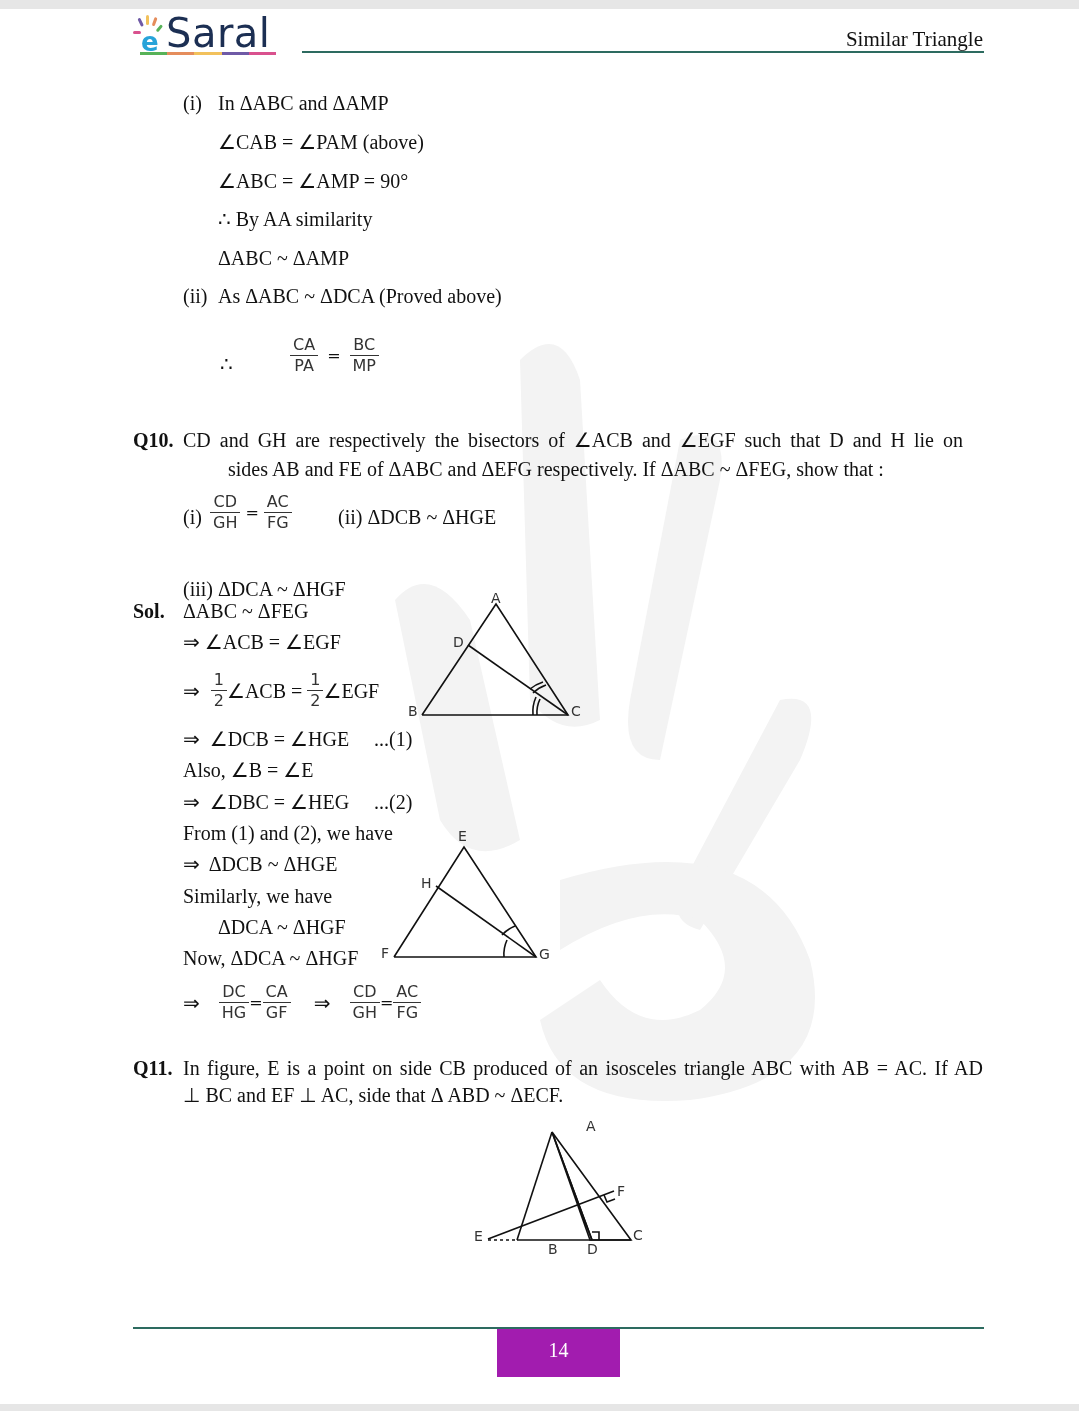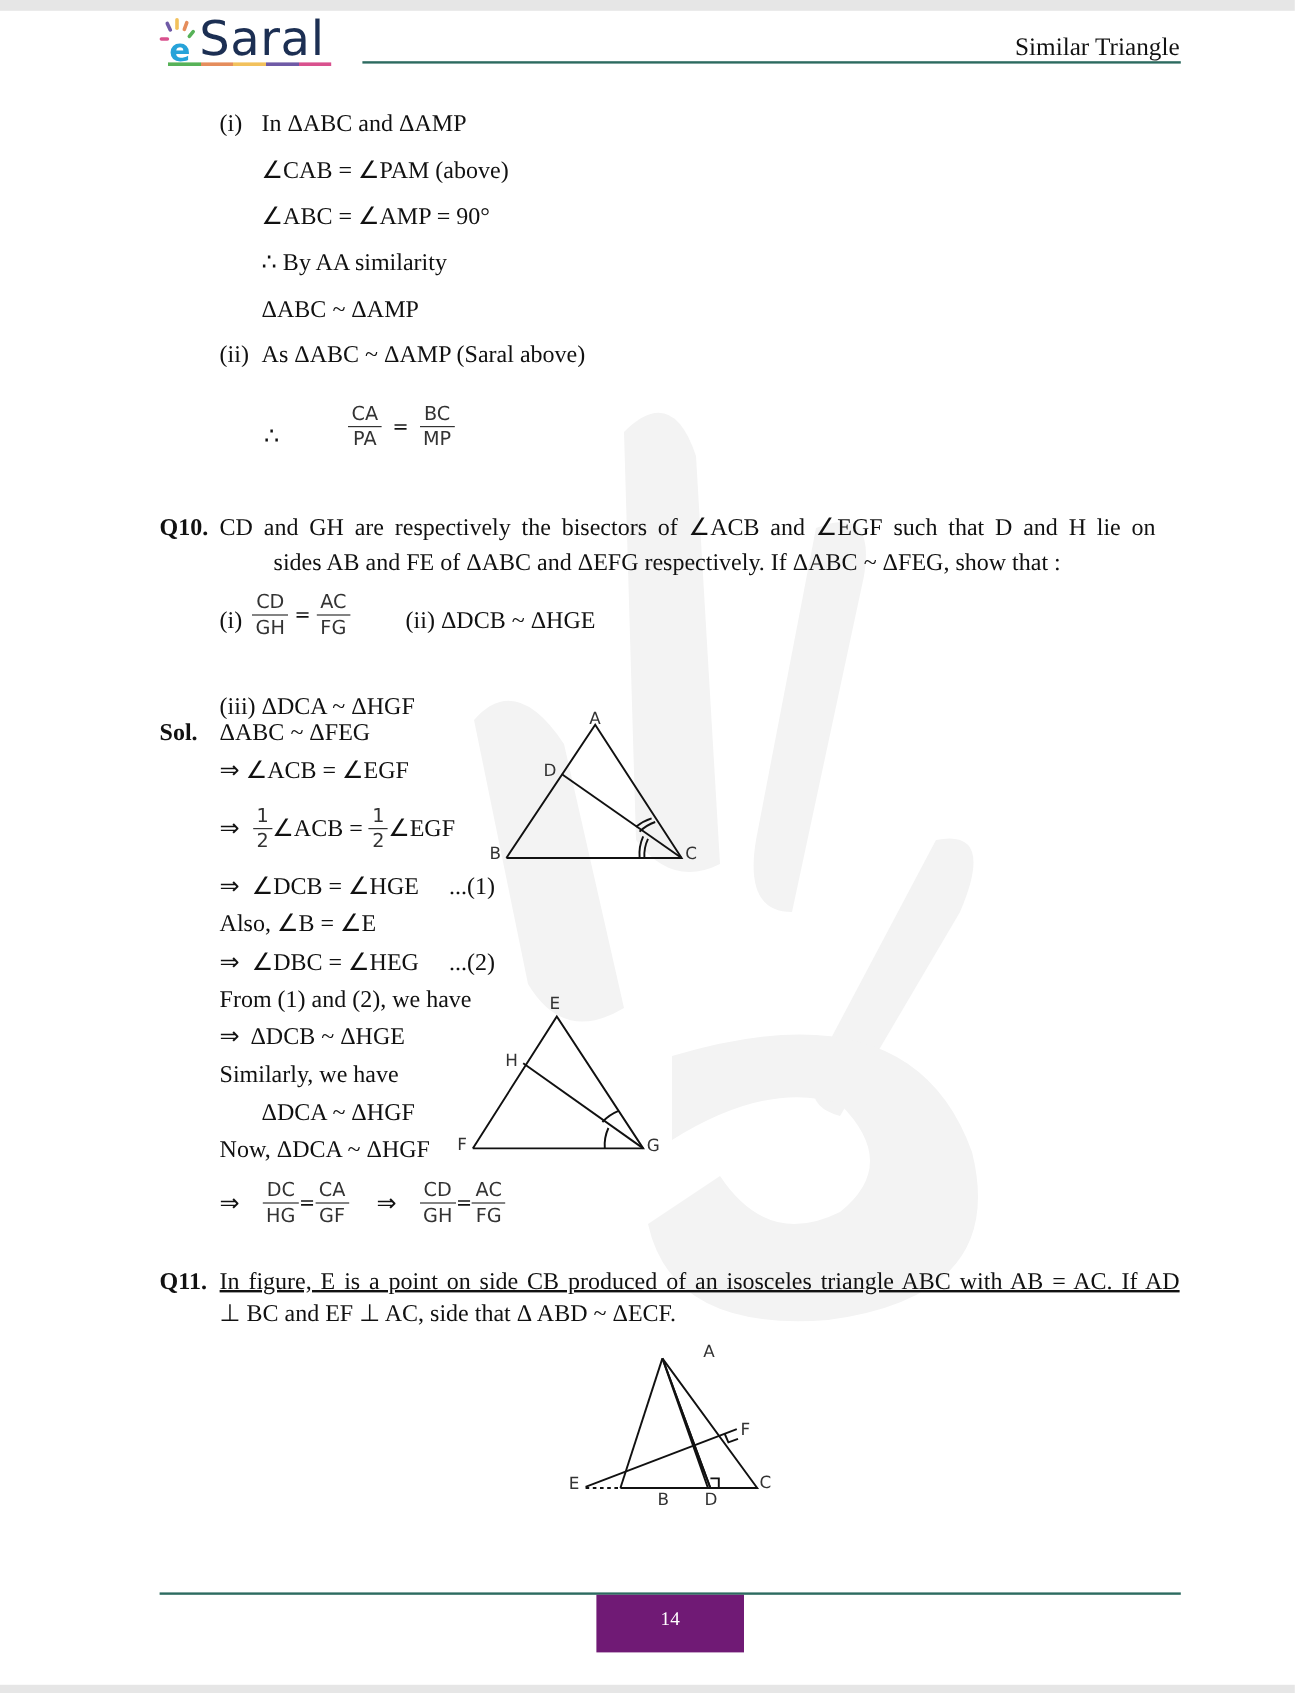--- a/index.html
+++ b/index.html
@@ -14,21 +14,21 @@
      background:linear-gradient(90deg,#57b258 0 20%,#e58d5c 20% 40%,#f2c15c 40% 60%,#6f5aa6 60% 80%,#d9518e 80% 100%); }
   .header-title { position:absolute; right:96px; top:27px; font-size:21px; color:#111; }
   .header-rule { position:absolute; left:302px; top:51px; width:682px; height:2px; background:#2d6b60; }
   .line { position:absolute; font-size:20px; white-space:nowrap; line-height:24px; }
   .frac { display:inline-block; vertical-align:middle; text-align:center; font-family:"DejaVu Sans", sans-serif; font-size:16px; color:#333; line-height:20px; }
   .frac .num { display:block; border-bottom:1px solid #333; padding:0 3px; }
   .frac .den { display:block; padding:0 3px; }
   .bold { font-weight:bold; }
   .diagram { position:absolute; }
   .footer-rule { position:absolute; left:133px; top:1327px; width:851px; height:2px; background:#2d6b60; }
-  .page-box { position:absolute; left:497px; top:1329px; width:123px; height:48px; background:#701a75; color:#fff; text-align:center; line-height:42px; font-size:16px; }
+  .page-box { position:absolute; left:497px; top:1329px; width:123px; height:48px; background:#a21caf; color:#fff; text-align:center; line-height:42px; font-size:20px; }
   svg text { font-family:"DejaVu Sans", sans-serif; }
 </style>
 </head>
 <body>
 
 <div class="topbar"></div>
 
 <svg class="watermark" viewBox="0 0 1079 1411">
   <g fill="#f3f3f3">
     <path d="M395 600 Q430 560 470 620 L520 840 Q470 870 440 820 Z"></path>
@@ -55,21 +55,21 @@
 <div class="header-rule"></div>
 
 <div class="line" style="left:183px;top:91px;">(i)</div>
 <div class="line" style="left:218px;top:91px;">In ΔABC and ΔAMP</div>
 <div class="line" style="left:218px;top:130px;">∠CAB = ∠PAM (above)</div>
 <div class="line" style="left:218px;top:169px;">∠ABC = ∠AMP = 90°</div>
 <div class="line" style="left:218px;top:207px;">∴ By AA similarity</div>
 <div class="line" style="left:218px;top:246px;">ΔABC ~ ΔAMP</div>
 
 <div class="line" style="left:183px;top:284px;">(ii)</div>
-<div class="line" style="left:218px;top:284px;">As ΔABC ~ ΔAMP (Saral above)</div>
+<div class="line" style="left:218px;top:284px;">As ΔABC ~ ΔDCA (Proved above)</div>
 <div class="line" style="left:220px;top:352px;">∴</div>
 <div class="line" style="left:290px;top:335px;">
   <span class="frac"><span class="num">CA</span><span class="den">PA</span></span>
   <span style="font-family:'DejaVu Sans',sans-serif;font-size:16px;vertical-align:middle;margin:0 4px;">=</span>
   <span class="frac"><span class="num">BC</span><span class="den">MP</span></span>
 </div>
 
 <div class="line bold" style="left:133px;top:428px;">Q10.</div>
 <div class="line" style="left:183px;top:428px;width:780px;text-align:justify;text-align-last:justify;">CD and GH are respectively the bisectors of ∠ACB and ∠EGF such that D and H lie on</div>
 <div class="line" style="left:183px;top:457px;margin-left:45px;">sides AB and FE of ΔABC and ΔEFG respectively. If ΔABC ~ ΔFEG, show that :</div>
@@ -127,21 +127,21 @@
     <path d="M122 113 A38 38 0 0 1 135 104"></path>
     <path d="M124 135 A34 34 0 0 1 127 118"></path>
   </g>
   <text x="78" y="19" font-size="14" fill="#333">E</text>
   <text x="41" y="66" font-size="14" fill="#333">H</text>
   <text x="1" y="136" font-size="14" fill="#333">F</text>
   <text x="159" y="137" font-size="14" fill="#333">G</text>
 </svg>
 
 <div class="line bold" style="left:133px;top:1056px;">Q11.</div>
-<div class="line" style="left:183px;top:1056px;width:800px;text-align:justify;text-align-last:justify;text-decoration:underline;">In figure, E is a point on side CB produced of an isosceles triangle ABC with AB = AC. If AD</div>
+<div class="line" style="left:183px;top:1056px;width:800px;text-align:justify;text-align-last:justify;">In figure, E is a point on side CB produced of an isosceles triangle ABC with AB = AC. If AD</div>
 <div class="line" style="left:183px;top:1083px;">⊥ BC and EF ⊥ AC, side that Δ ABD ~ ΔECF.</div>
 
 <svg class="diagram" style="left:460px;top:1110px;" width="200" height="150">
   <g stroke="#111" stroke-width="1.6" fill="none">
     <polyline points="92,22 171,130 130,130 92,22 132,130"></polyline>
     <line x1="92" y1="22" x2="57" y2="130"></line>
     <line x1="57" y1="130" x2="171" y2="130"></line>
     <line x1="92" y1="22" x2="132" y2="130"></line>
     <line x1="28" y1="129" x2="154" y2="81"></line>
     <line x1="28" y1="130" x2="57" y2="130" stroke-dasharray="3,3"></line>

